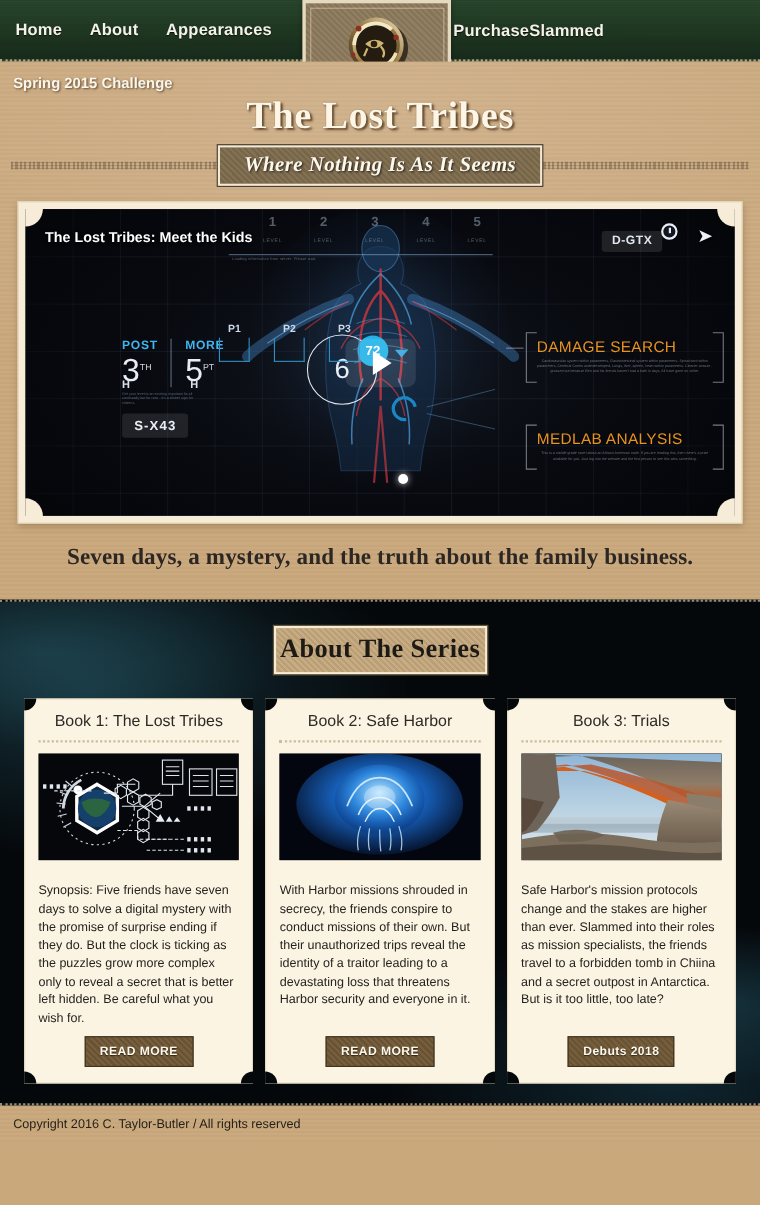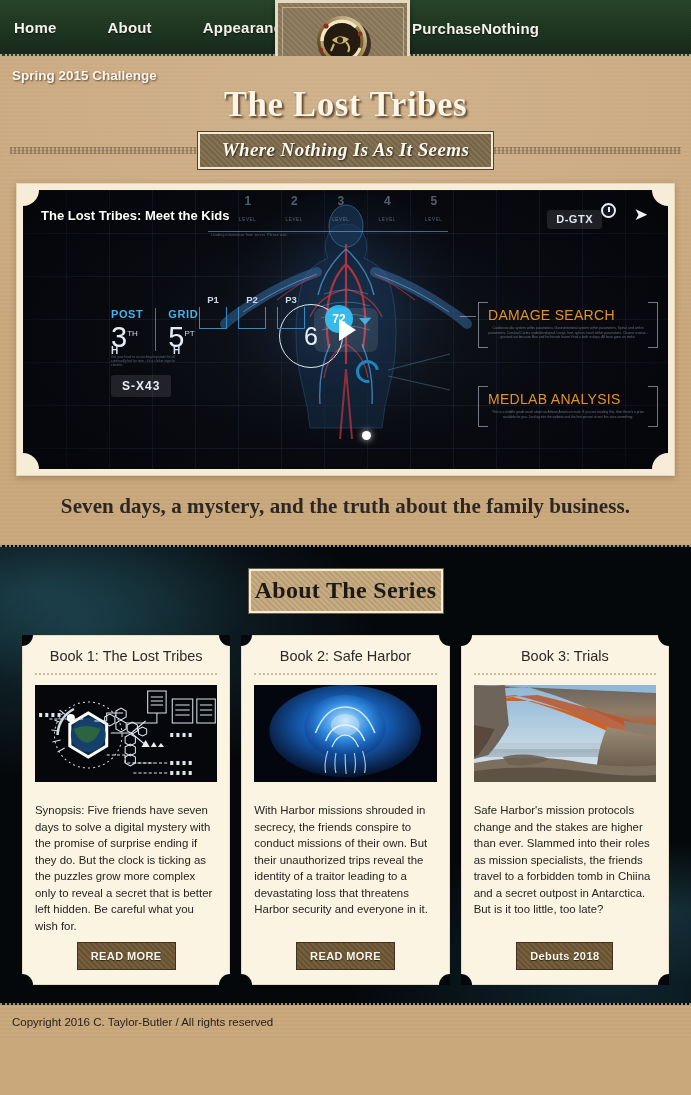--- a/index.html
+++ b/index.html
@@ -16,21 +16,21 @@
     position: relative;
     height: 56px;
     background:
       repeating-linear-gradient(0deg, rgba(255,255,255,.012) 0 1px, rgba(0,0,0,.02) 1px 2px),
       linear-gradient(180deg, #27442a 0%, #1d351f 55%, #16291a 100%);
     border-bottom: 2px dotted #b9a78c;
     display: flex;
     align-items: center;
   }
   .nav-left, .nav-right { display: flex; align-items: center; }
-  .nav-left { padding-left: 14px; gap: 51px; }
+  .nav-left { padding-left: 14px; gap: 25px; }
   .nav-right { position: absolute; left: 412px; top: 0; height: 56px; }
   .nav-item {
     color: #f4f2ea;
     font-size: 15px;
     font-weight: bold;
     letter-spacing: .2px;
     text-shadow: 0 1px 1px rgba(0,0,0,.7);
     cursor: pointer;
     white-space: nowrap;
   }
@@ -234,21 +234,21 @@
     width: 0; height: 0;
     border-left: 6px solid transparent; border-right: 6px solid transparent;
     border-top: 7px solid #2ea9e0;
   }
   .ring-arc {
     position: absolute; left: 245px; top: 52px;
     width: 23px; height: 23px; border-radius: 50%;
     border: 3px solid #1b86c4; border-right-color: transparent;
     transform: rotate(35deg);
   }
-  .ports { position: absolute; left: 176px; top: 104px; display: flex; gap: 11px; z-index: 5; }
+  .ports { position: absolute; left: 176px; top: 104px; display: flex; gap: 22px; z-index: 5; }
   .port { text-align: center; }
   .port .pl { color: #cfdae8; font-size: 9.5px; font-weight: bold; }
   .port .pb { width: 28px; height: 22px; border: 1.5px solid #2e8fc6; border-top: none; margin-top: 2px; }
   .hh { position: absolute; left: 88px; top: 155px; color: #d7e1ee; font-size: 10px; font-weight: bold; z-index: 5; }
   .hh2 { position: absolute; left: 150px; top: 155px; color: #d7e1ee; font-size: 10px; font-weight: bold; z-index: 5; }
 
   
   .panel { position: absolute; left: 455px; z-index: 5; width: 180px; }
   .panel.p1 { top: 112px; }
   .panel.p2 { top: 196px; }
@@ -381,21 +381,21 @@
 <body>
 
 <div class="navbar">
   <div class="nav-left">
     <span class="nav-item">Home</span>
     <span class="nav-item">About</span>
     <span class="nav-item">Appearances</span>
   </div>
   <div class="nav-right">
     <span class="nav-item">Purchase</span>
-    <span class="nav-item">Nothing</span>
+    <span class="nav-item">Slammed</span>
   </div>
 
   <div class="emblem-box">
     <div class="emblem-inner">
       <svg width="78" height="60" viewBox="0 0 78 60">
         <defs>
           <linearGradient id="gold" x1="0" y1="0" x2="1" y2="1">
             <stop offset="0%" stop-color="#e6d7ab"></stop>
             <stop offset="45%" stop-color="#a4844a"></stop>
             <stop offset="100%" stop-color="#5a4424"></stop>
@@ -511,21 +511,21 @@
 
       <div class="hud-left">
         <div class="hud-row">
           <div class="hud-col">
             <div class="hud-lbl">POST</div>
             <div class="hud-big">
               <span>3</span><span class="hud-sup">TH</span>
             </div>
           </div>
           <div class="hud-col sep">
-            <div class="hud-lbl">GRID</div>
+            <div class="hud-lbl">MORE</div>
             <div class="hud-big">
               <span>5</span><span class="hud-sup">PT</span>
             </div>
           </div>
         </div>
         <div class="hud-micro">Get your level to an exciting important fix all continually but for now - it's a clicker sign for citizens.</div>
         <div class="hud-chip">S-X43</div>
 
         <div class="dial">6</div>
         <div class="badge72">72</div>

